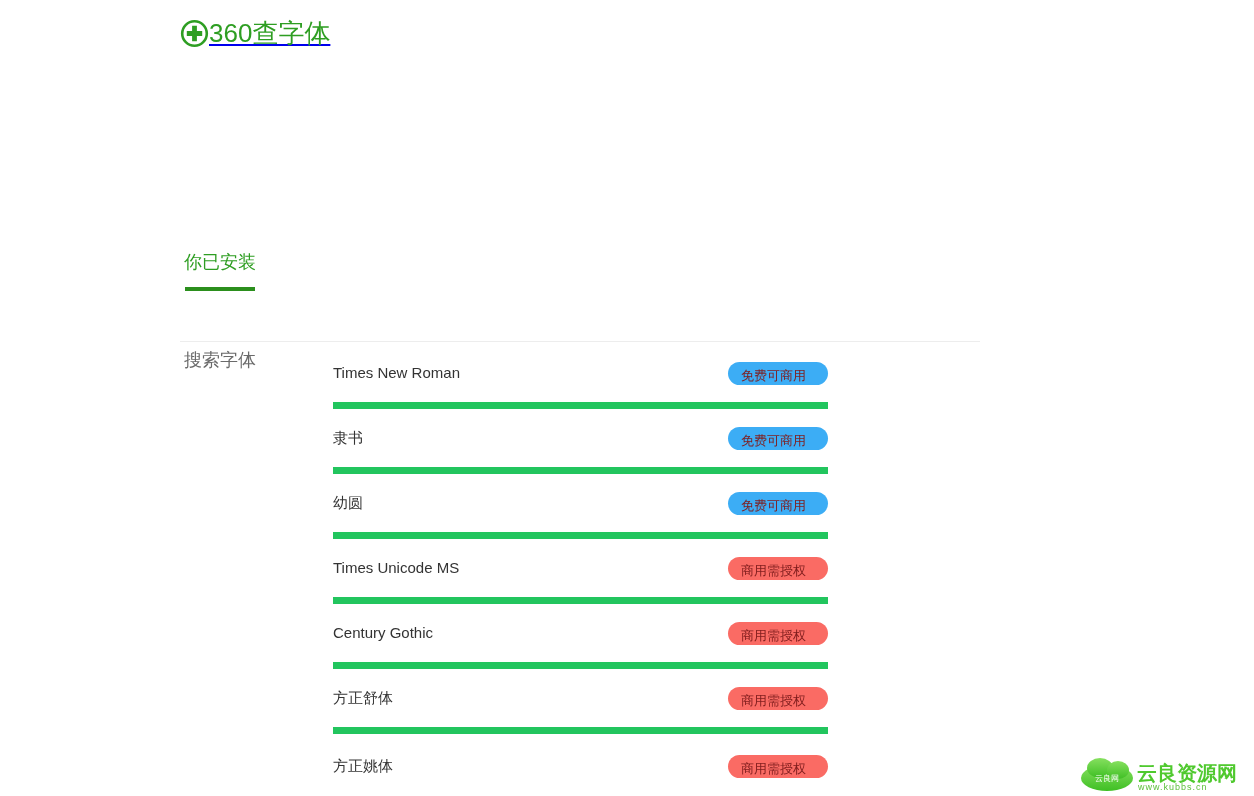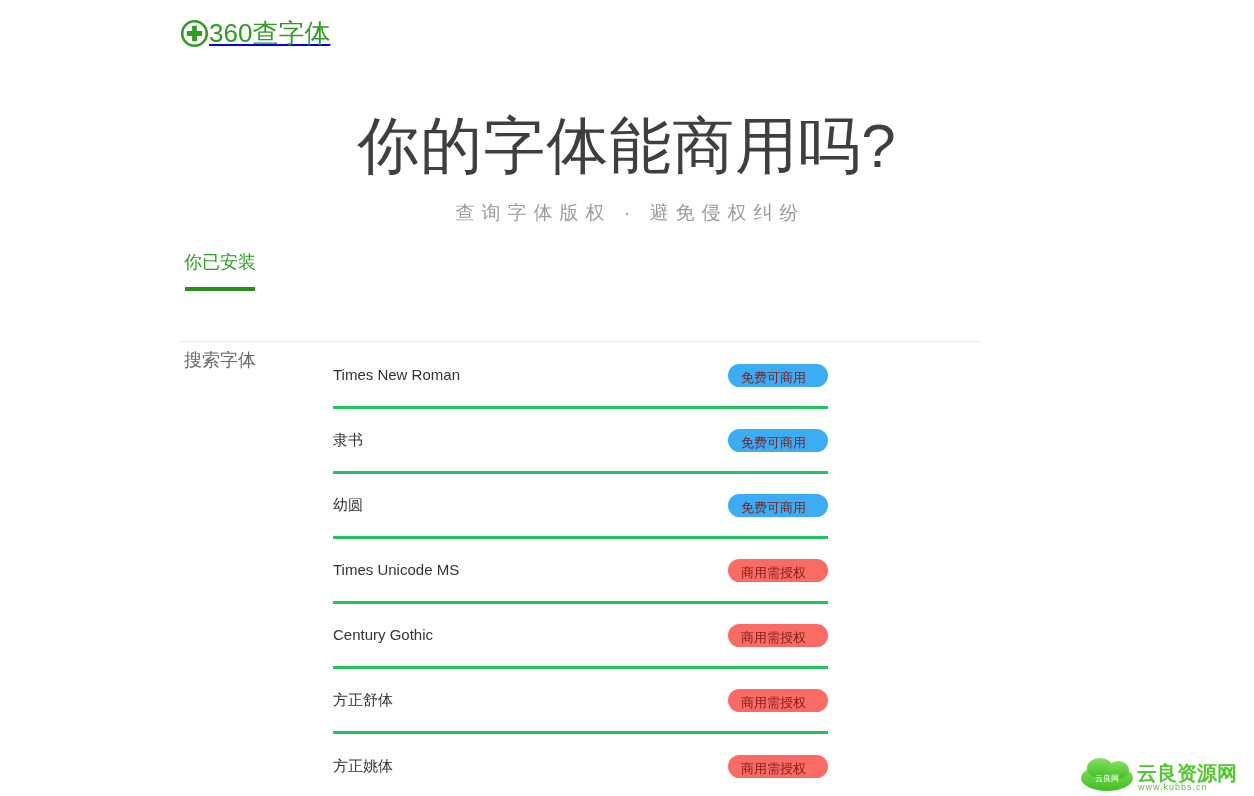--- a/index.html
+++ b/index.html
@@ -139,21 +139,21 @@
     left: 333px;
     width: 495px;
   }
 
   .font-row {
     position: relative;
     height: 65px;
     display: flex;
     align-items: center;
     justify-content: space-between;
-    border-bottom: 3px solid #22c55e;
+    border-bottom: 7px solid #22c55e;
     cursor: pointer;
   }
 
   .font-row:last-child { border-bottom: 1px solid #f0f0f0; }
 
   .font-name {
     font-size: 15px;
     line-height: 22px;
     color: #333333;
     white-space: nowrap;
@@ -200,24 +200,20 @@
       <span>
         <svg class="logo-mark" viewBox="0 0 29 29" xmlns="http://www.w3.org/2000/svg">
           <circle cx="14.5" cy="14.5" r="12.3" fill="none" stroke="#2e9e22" stroke-width="2.6"></circle>
           <path d="M12.1 6.8 h4.8 v5.3 h5.3 v4.8 h-5.3 v5.3 h-4.8 v-5.3 h-5.3 v-4.8 h5.3 z" fill="#2e9e22"></path>
         </svg>
       </span>
       <span class="logo-text">360查字体</span>
     </a>
   </div>
 
-  <div class="hero">
-    <h1 class="hero-title">你的字体能商用吗?</h1>
-    <div class="hero-subtitle">查询字体版权 · 避免侵权纠纷</div>
-  </div>
 
   <div class="tabs-wrap">
     <div class="tabs">
       <button class="tab active">你已安装</button>
       <button class="tab">搜索字体</button>
     </div>
     <div class="tabs-rule"></div>
   </div>
 
   <div class="font-list">

